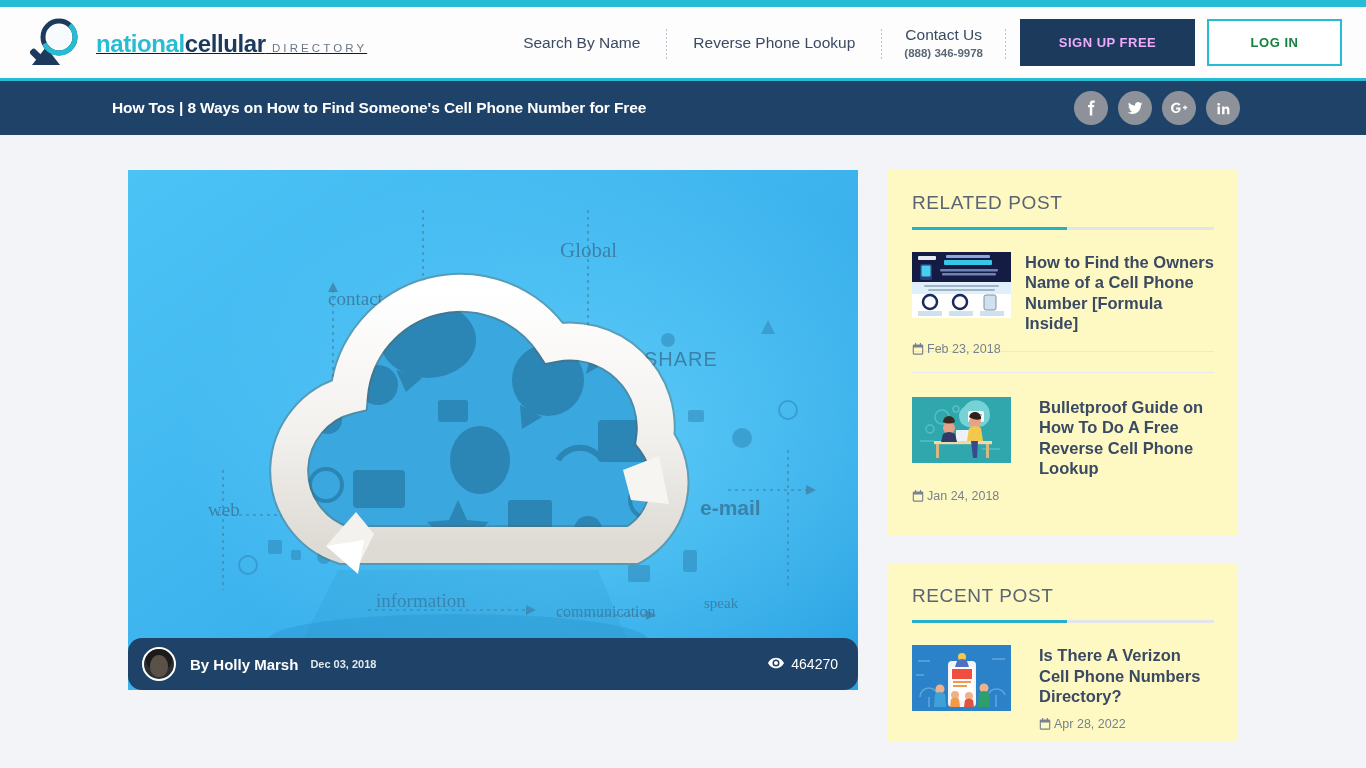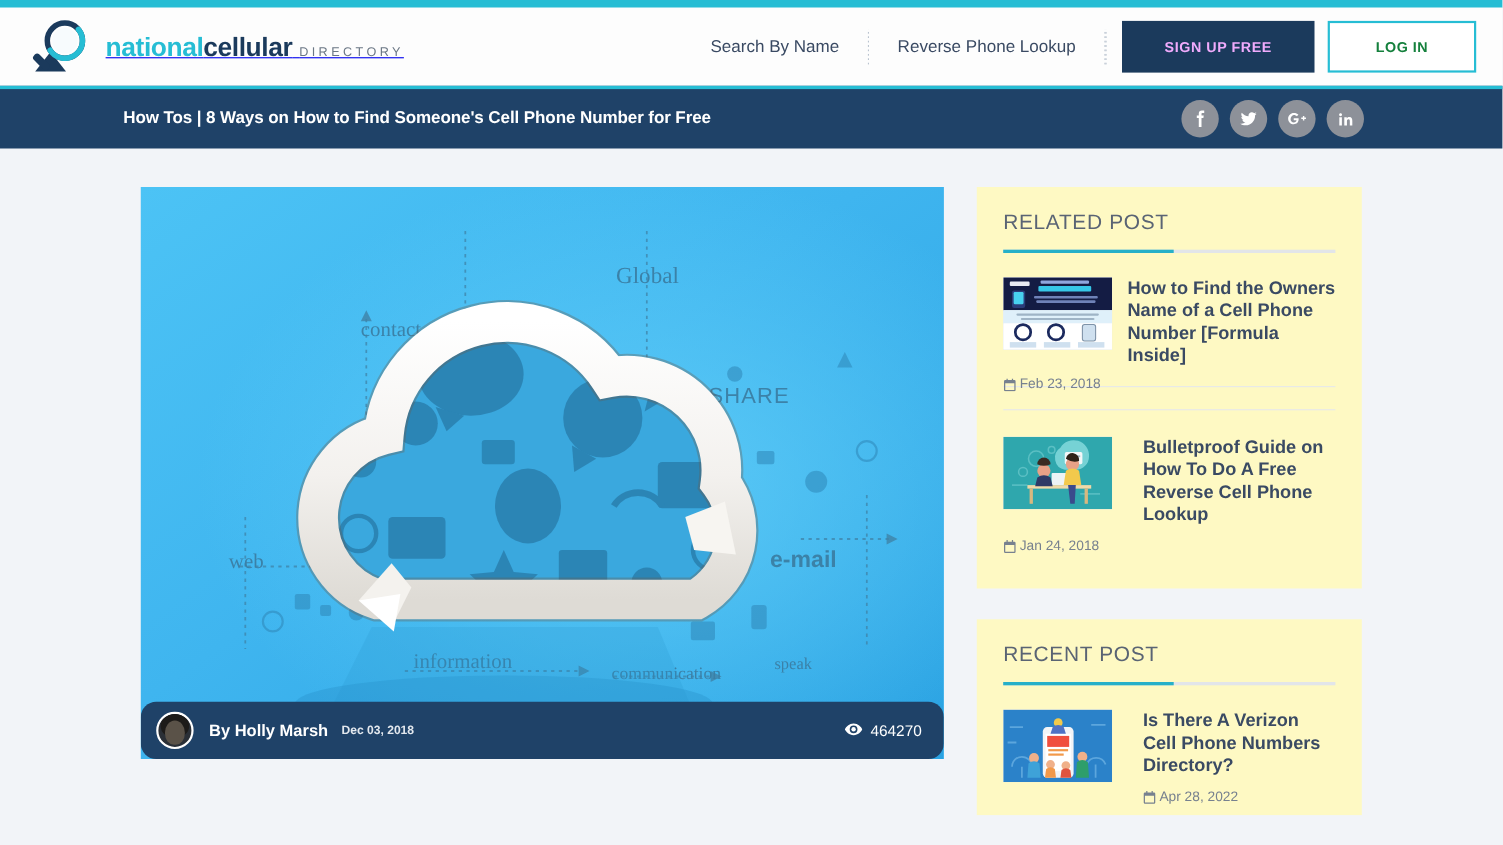--- a/index.html
+++ b/index.html
@@ -157,21 +157,21 @@
     width: 99px; height: 66px; flex: 0 0 99px; overflow: hidden;
     position: relative; background: #dfe4ea;
   }
   .post-body { flex: 1; min-width: 0; }
   .post-link {
     font-size: 16.5px; line-height: 1.23; color: #3a4a63; font-weight: bold;
     text-decoration: none; cursor: pointer; display: block;
   }
   .post-date {
     font-size: 12.5px; color: #77818f; margin-top: 11px;
-    display: flex; align-items: flex-end; gap: 3px;
+    display: flex; align-items: center; gap: 3px;
   }
   .post-date.indented { margin-left: 113px; }
   .cal-ico { width: 12px; height: 12px; display: inline-block; }
 </style>
 </head>
 <body>
 
 <div class="top-accent"></div>
 
 <header class="site-header">
@@ -192,20 +192,24 @@
       </span>
       <span class="logo-line2">DIRECTORY</span>
     </span>
   </a>
 
   <nav class="nav">
     <a class="nav-link" href="#">Search By Name</a>
     <span class="nav-sep"></span>
     <a class="nav-link" href="#">Reverse Phone Lookup</a>
     <span class="nav-sep"></span>
+    <div class="contact-block">
+      <div class="contact-title">Contact Us</div>
+      <div class="contact-phone">(888) 346-9978</div>
+    </div>
     <span class="nav-sep"></span>
     <button class="btn-signup">SIGN UP FREE</button>
     <button class="btn-login">LOG IN</button>
   </nav>
 </header>
 
 <div class="title-bar">
   <div class="post-title">How Tos | 8 Ways on How to Find Someone's Cell Phone Number for Free</div>
   <div class="social-row">
     <button class="social-btn" aria-label="Share on Facebook">

